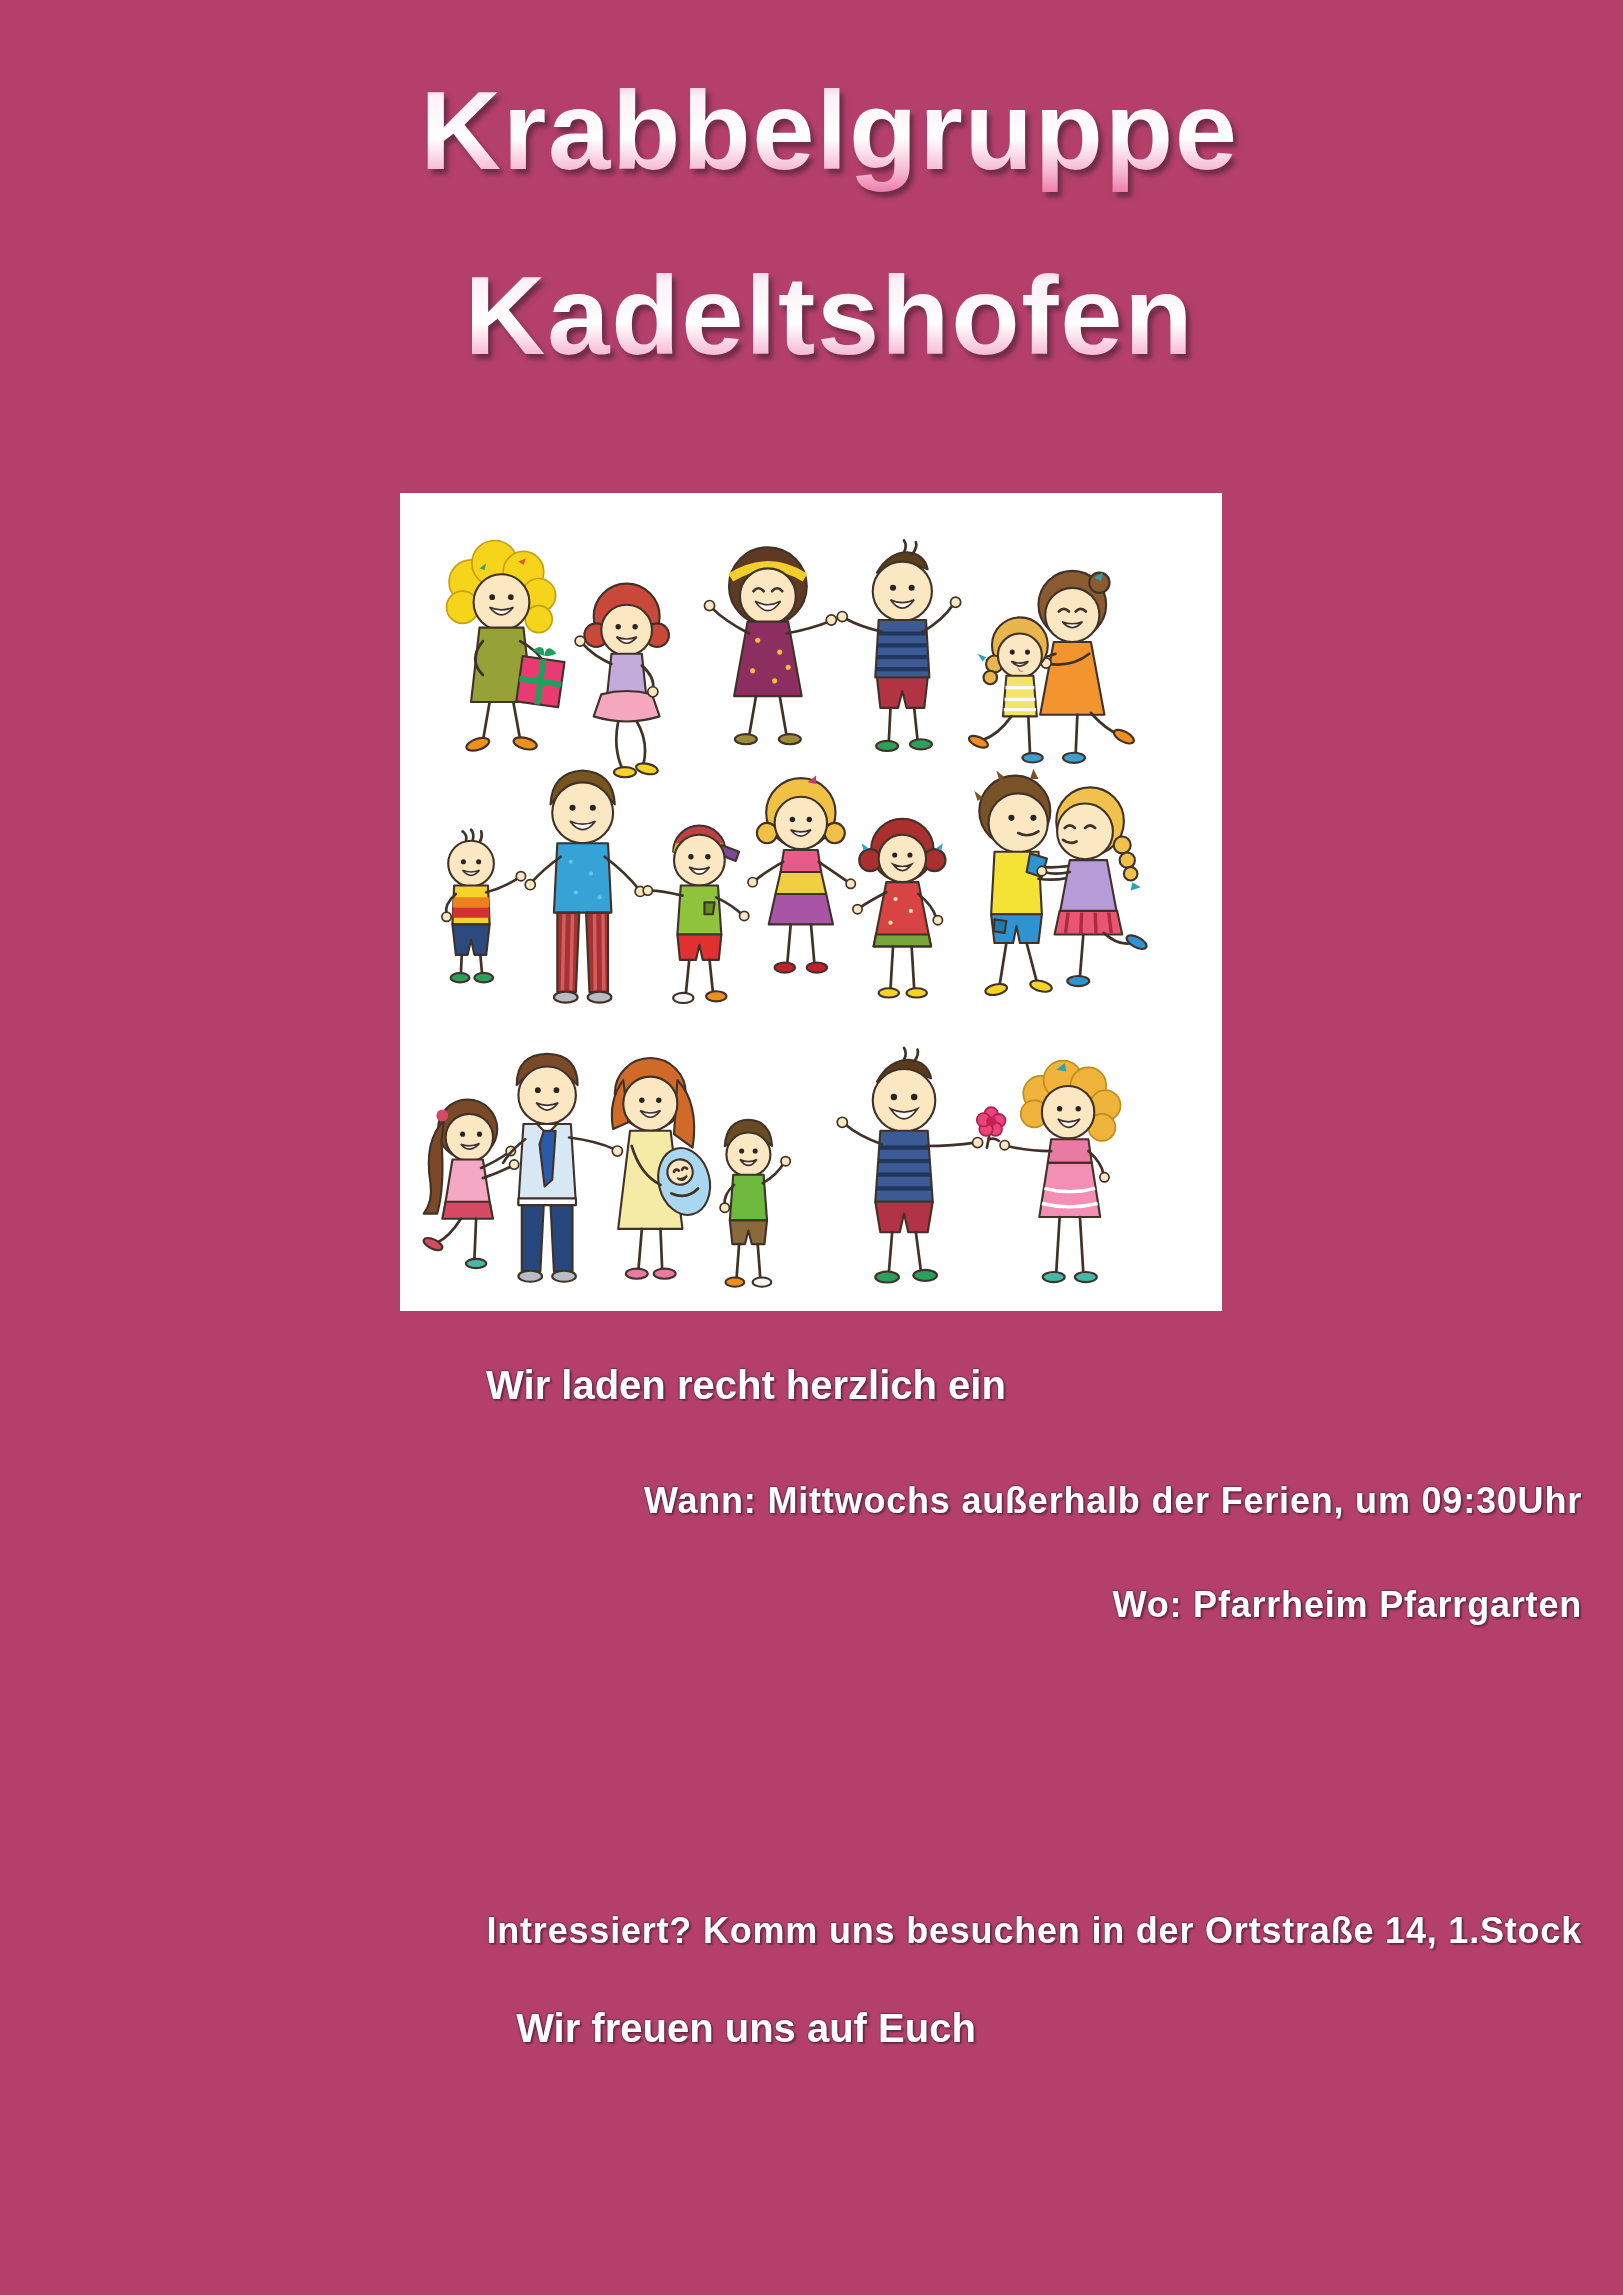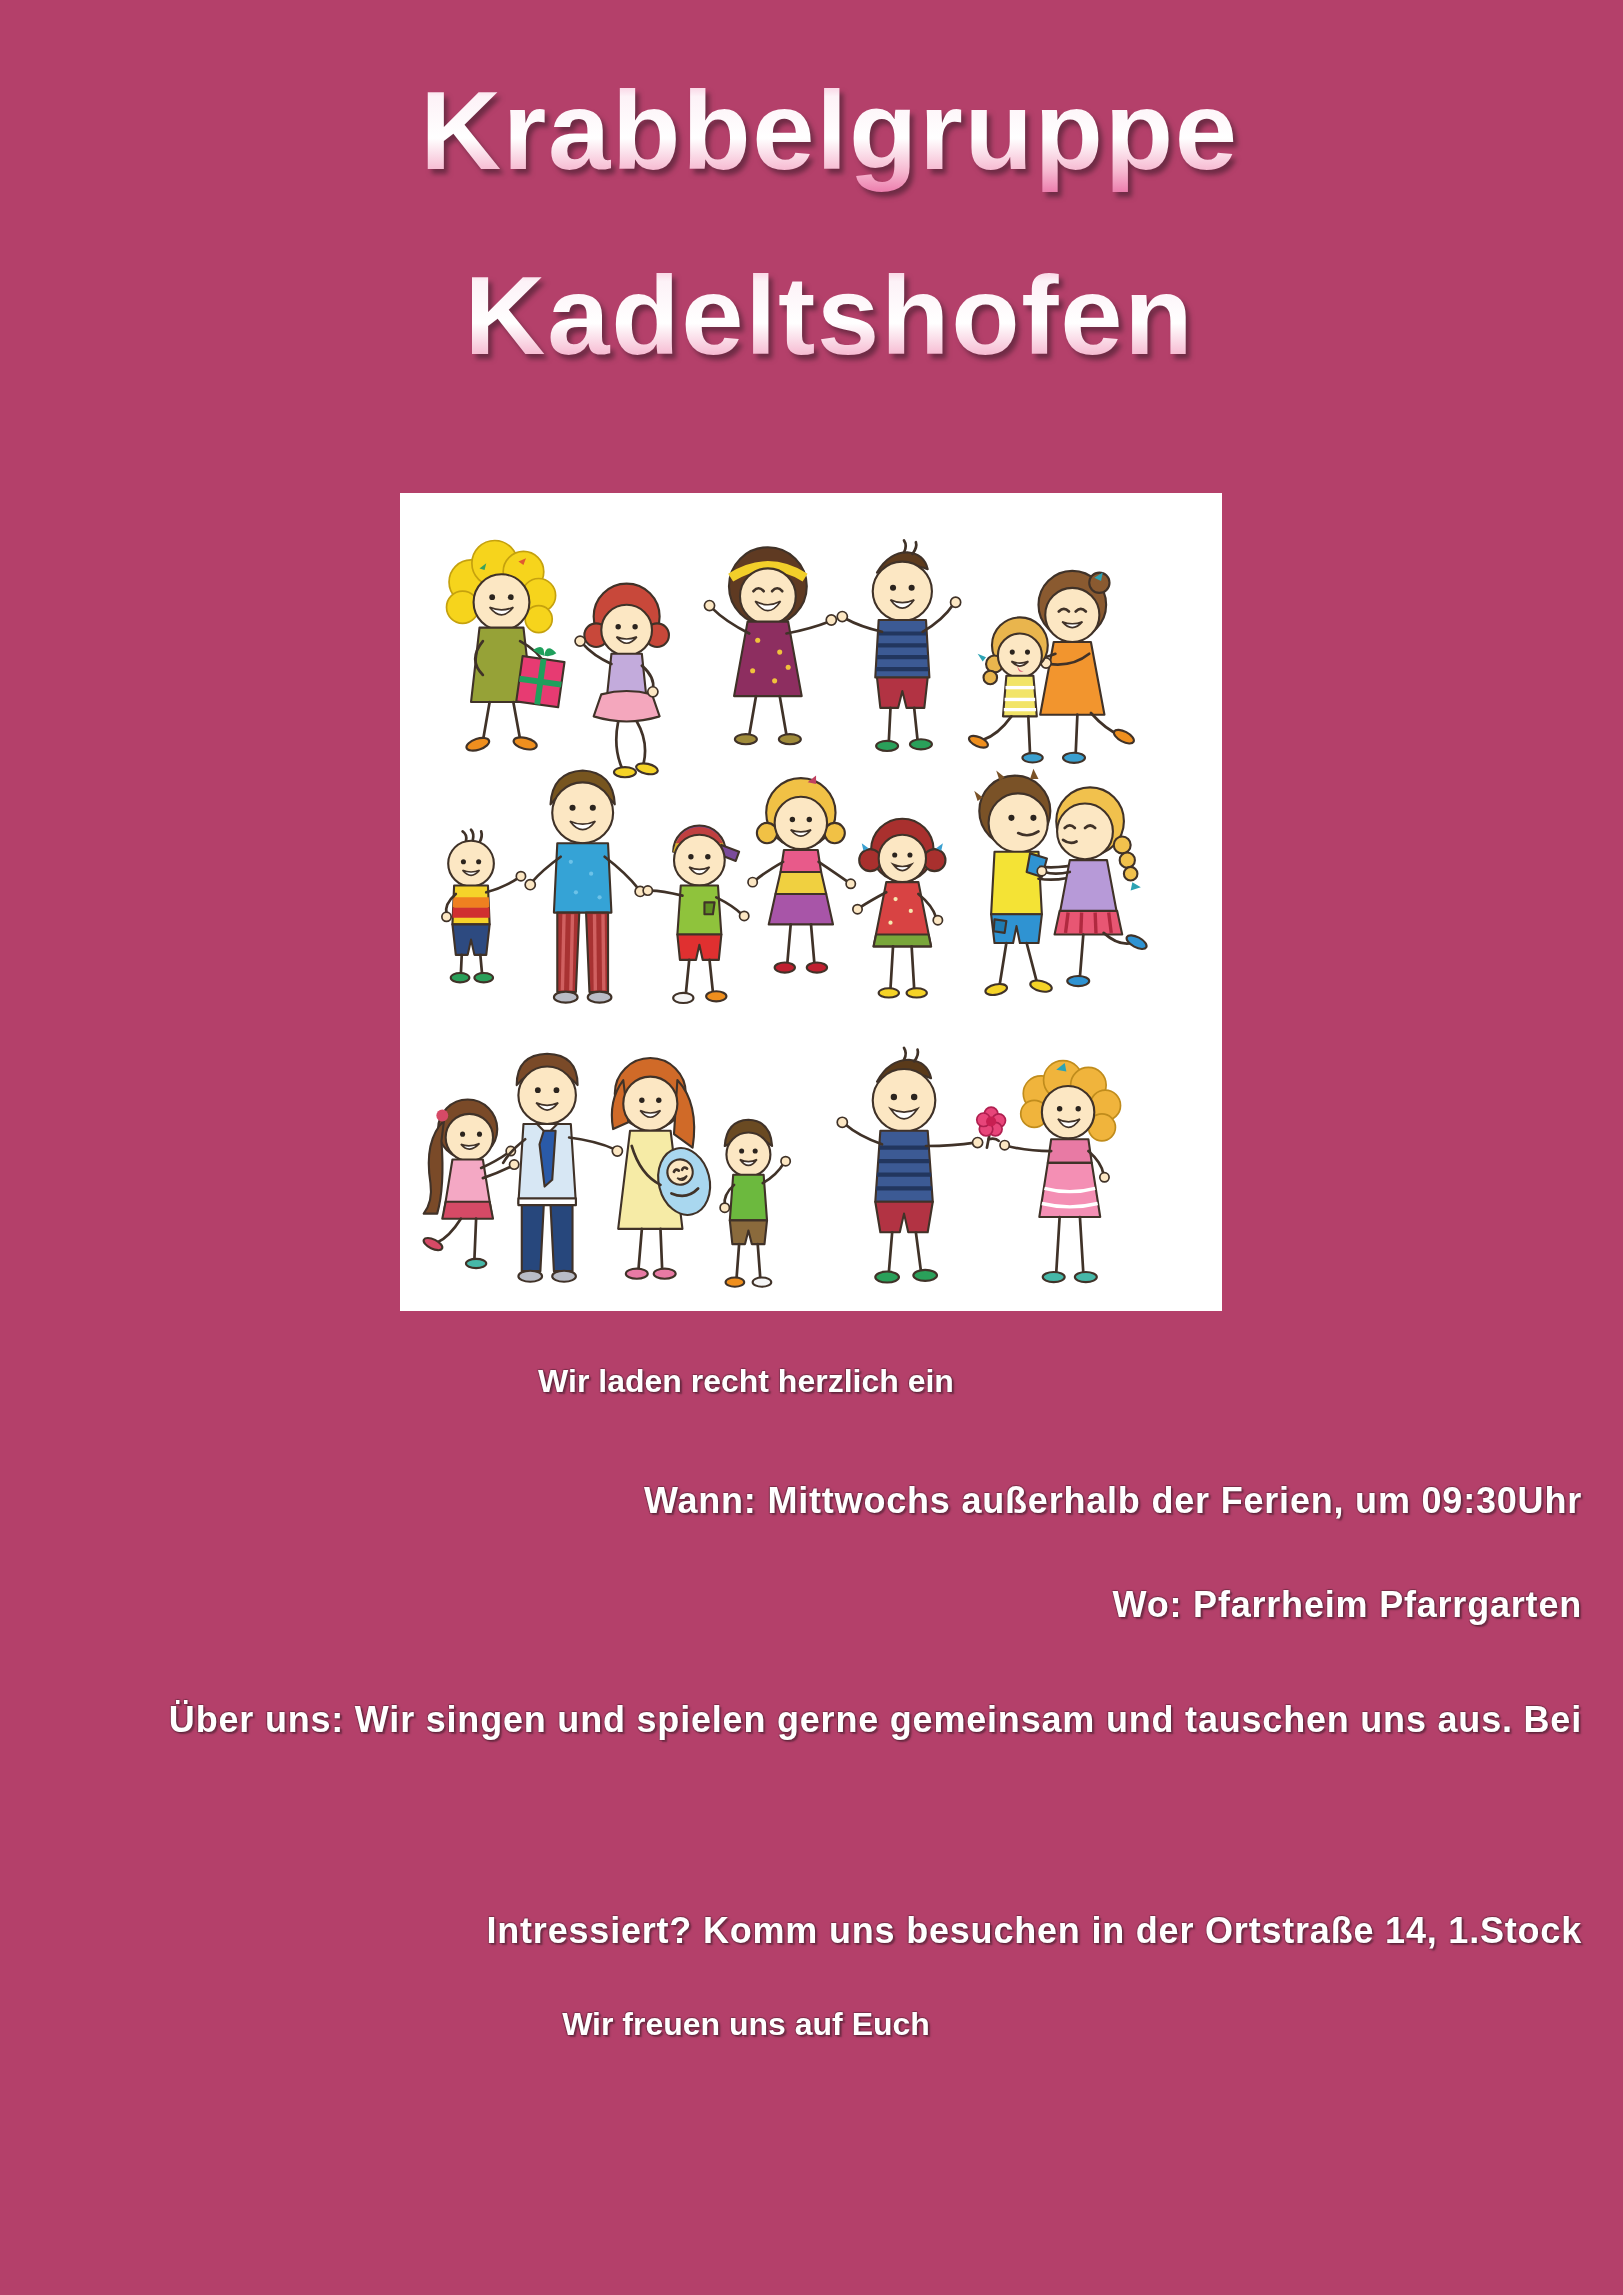--- a/index.html
+++ b/index.html
@@ -21,21 +21,21 @@
     line-height:144px;
     padding-left:35px;
   }
   .wtext {
     color:#ffffff; font-weight:bold;
     text-shadow:2.1px 2.1px 1.7px rgba(58,28,40,0.55),
                 -0.8px -0.8px 0.8px rgba(58,28,40,0.28),
                  0.8px -0.8px 0.8px rgba(58,28,40,0.28),
                 -0.8px  0.8px 0.8px rgba(58,28,40,0.28);
   }
-  .heading { left:0; width:1492px; text-align:center; font-size:32px; }
+  .heading { left:0; width:1492px; text-align:center; font-size:40px; }
   .bodyline { left:93px; width:1489px; font-size:36px; letter-spacing:0.8px; }
   .about { line-height:65px; }
   .imgpanel {
     left:400px; top:493px; width:822px; height:818px;
     background:#ffffff;
   }
   
   .sk  { fill:#fce7c3; stroke:#403228; stroke-width:2.5; }
   .hd  { fill:#fce7c3; stroke:#403228; stroke-width:2; }
   .ln  { stroke:#403228; stroke-width:3.2; fill:none; stroke-linecap:round; }
@@ -520,19 +520,18 @@
     </g>
   </svg>
 </div>
 
 <div class="abs wtext heading" style="top:1363px">Wir laden recht herzlich ein</div>
 
 <div class="abs wtext bodyline" style="top:1480px">Wann: Mittwochs außerhalb der Ferien, um 09:30Uhr</div>
 <div class="abs wtext bodyline" style="top:1584px">Wo: Pfarrheim Pfarrgarten</div>
 
 <div class="abs wtext bodyline about" style="top:1687px">
-  <div>Über uns: Wir singen und spielen gerne gemeinsam und tauschen uns aus. Bei</div>
 </div>
 
 <div class="abs wtext bodyline" style="top:1910px">Intressiert? Komm uns besuchen in der Ortstraße 14, 1.Stock</div>
 
 <div class="abs wtext heading" style="top:2006px">Wir freuen uns auf Euch</div>
 
 
 </body></html>

